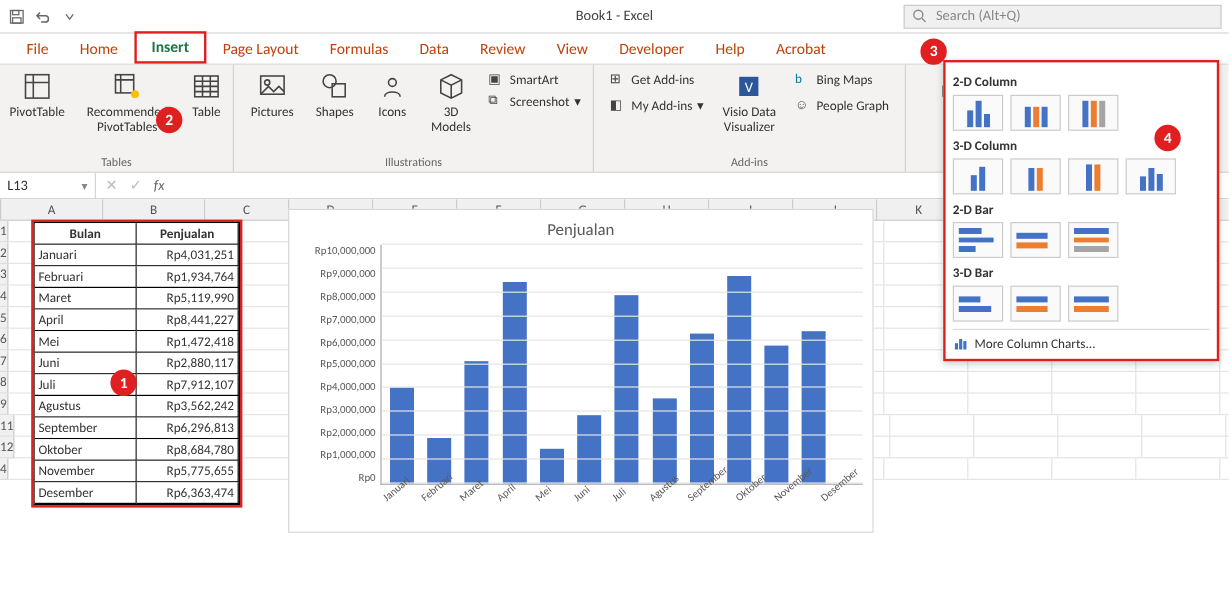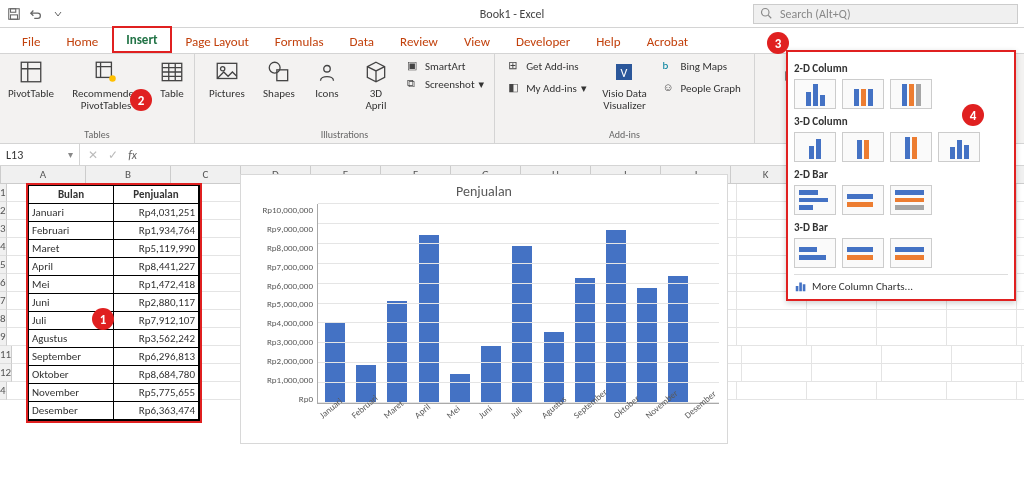--- a/index.html
+++ b/index.html
@@ -202,21 +202,21 @@
           </span>
         <span class="lbl">Icons</span>
       </div>
       <div class="big-btn" style="width:46px;">
         <span class="icon">
             <svg width="26" height="26" viewBox="0 0 24 24" fill="none" stroke="#444" stroke-width="1.2">
               <path d="M12 3 L20 7 L20 17 L12 21 L4 17 L4 7 Z M4 7 L12 11 L20 7 M12 11 V21"></path>
             </svg>
           </span>
         <span class="lbl" style="white-space:pre-line;">3D
-April</span>
+Models</span>
       </div>
       <div class="small-stack">
         <div class="small-item">
             <span class="icon">▣</span>
             <span>SmartArt</span>
           </div>
         <div class="small-item"><span class="icon">⧉</span><span>Screenshot</span> ▾</div>
       </div>
     </div>
     <div class="group-label">Illustrations</div>

